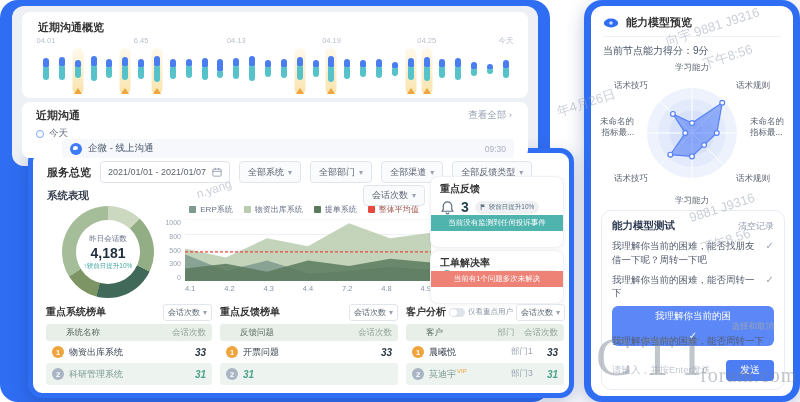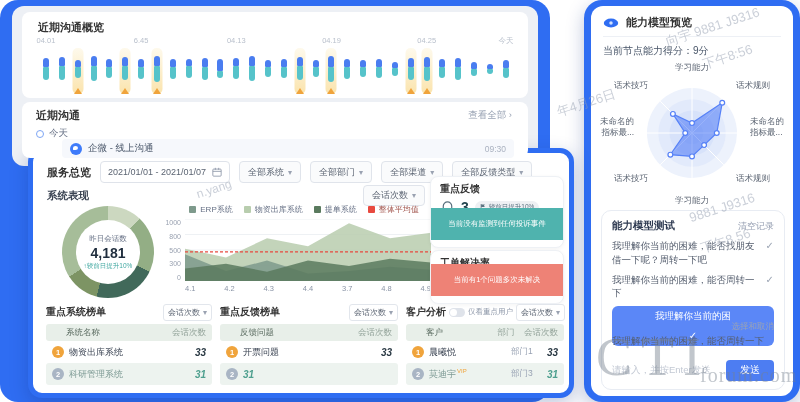--- a/index.html
+++ b/index.html
@@ -73,21 +73,21 @@
   .mini-card{position:absolute;left:397px;width:132px;background:#fff;border:1px solid #eef1f5;border-radius:8px;
     box-shadow:0 1px 4px rgba(0,0,0,.05);overflow:hidden;}
   #kf-card{top:23px;height:70px;}
   #tk-card{top:97px;height:52px;}
   .mini-title{position:absolute;left:9px;top:5px;font-size:10px;font-weight:bold;color:#333;}
   .mini-row{position:absolute;left:9px;display:flex;align-items:center;gap:6px;}
   #kf-card .mini-row{top:22px;}
   #tk-card .mini-row{top:17px;}
   .mini-value{font-size:14px;font-weight:bold;color:#23454e;}
   .badge-pill{display:flex;align-items:center;gap:3px;background:#eef0f3;border-radius:8px;padding:2px 5px;font-size:6.5px;color:#5b7280;white-space:nowrap;}
-  .mini-banner{position:absolute;left:0;right:0;bottom:7px;height:32px;display:flex;align-items:center;justify-content:center;
+  .mini-banner{position:absolute;left:0;right:0;bottom:16px;height:16px;display:flex;align-items:center;justify-content:center;
     font-size:7.5px;color:#fff;white-space:nowrap;}
   .banner-teal{background:#4fb3ae;}
   .banner-red{background:#ee8276;}
 
   
   .btable{position:absolute;top:149px;height:88px;}
   #table-0{left:13px;width:166px;}
   #table-1{left:187px;width:178px;}
   #table-2{left:373px;width:158px;}
   .t-titlerow{display:flex;align-items:center;height:20px;gap:3px;}
@@ -465,21 +465,21 @@
             <polygon points="0,29.759999999999998 41,38.44 82,19.220000000000006 123,27.279999999999994 164,4.339999999999996 205,19.220000000000006 246,13.64 246,62 0,62" fill="#b8cdae" fill-opacity="0.85"></polygon>
             <polygon points="0,35.34 41,52.08 82,41.54 123,54.56 164,52.08 205,47.74 246,50.84 246,62 0,62" fill="#7e9a8c" fill-opacity="0.85"></polygon>
             <polygon points="0,49.6 41,44.64 82,52.7 123,41.54 164,47.120000000000005 205,39.68 246,43.400000000000006 246,62 0,62" fill="#5a7a5e" fill-opacity="0.85"></polygon>
             <line x1="0" y1="32.86" x2="246" y2="32.86" stroke="#e8493f" stroke-width="1.2" stroke-dasharray="3 2"></line>
           </svg></div>
       <div id="area-xlabels">
           <span>4.1</span>
           <span>4.2</span>
           <span>4.3</span>
           <span>4.4</span>
-          <span>3.7</span>
+          <span>7.2</span>
           <span>4.8</span>
           <span>4.9</span>
         </div>
     </div>
 
     <div class="mini-card" id="kf-card">
       <div class="mini-title">重点反馈</div>
       <div class="mini-row">
         <svg viewBox="0 0 16 16" width="15" height="15">
             <path d="M8 2a4.5 4.5 0 0 1 4.5 4.5V10l1.2 2H2.3L3.5 10V6.5A4.5 4.5 0 0 1 8 2z" fill="none" stroke="#5b7280" stroke-width="1.3"></path>

